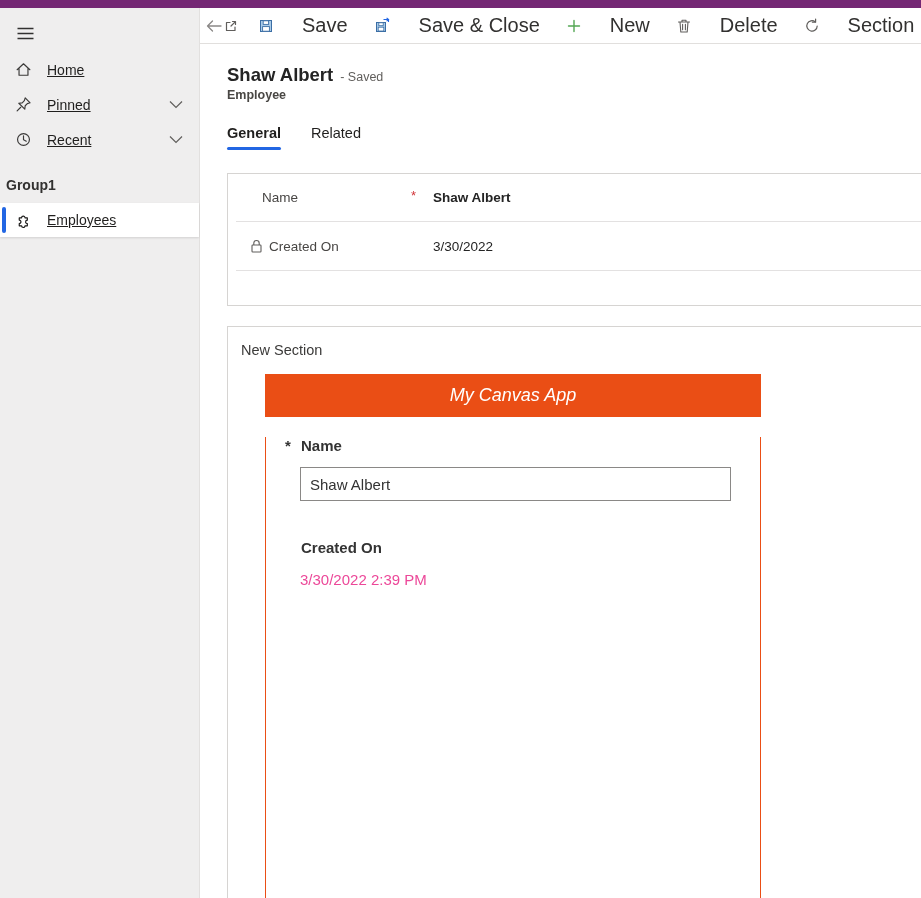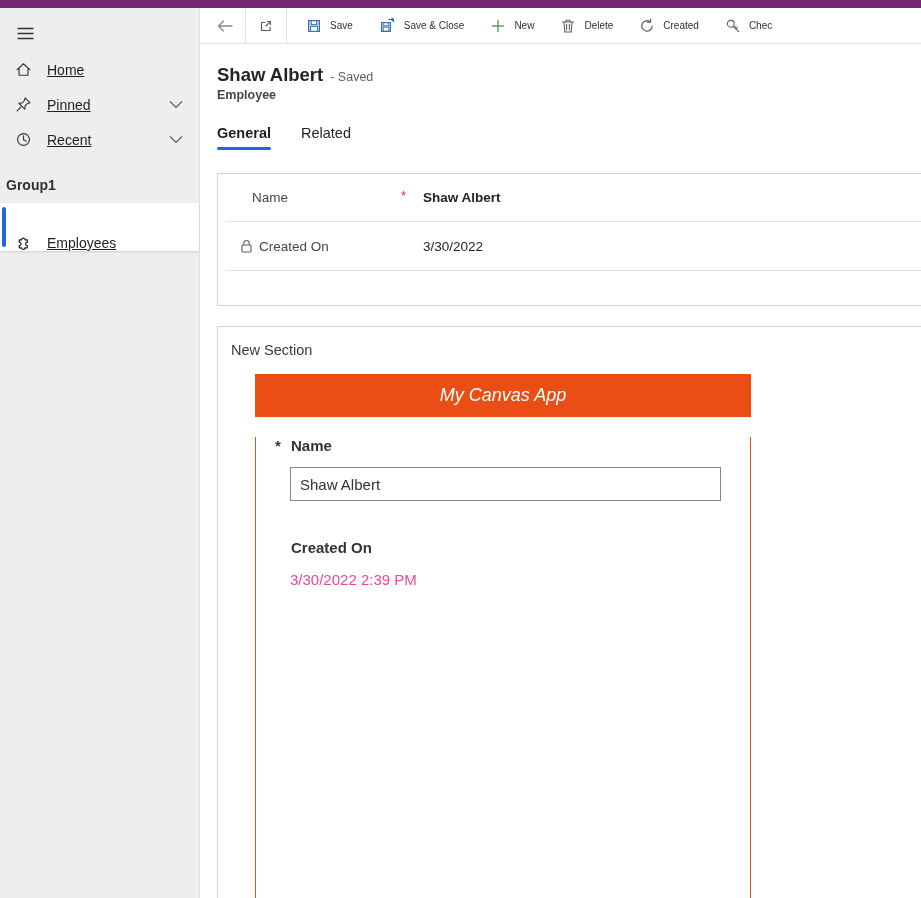--- a/index.html
+++ b/index.html
@@ -21,32 +21,32 @@
   .topbar{position:absolute;top:0;left:0;right:0;height:8px;background:var(--purple);}
   
   .sidebar{position:absolute;top:8px;left:0;bottom:0;width:200px;background:#efeeee;border-right:1px solid #e2e0df;}
   .hamburger{position:absolute;top:10px;left:8px;width:34px;height:30px;background:transparent;border:none;cursor:pointer;display:flex;align-items:center;justify-content:center;}
   .nav-list{position:absolute;top:44px;left:0;right:0;}
   .nav-item{height:35px;display:flex;align-items:center;padding-left:15px;font-size:14px;color:#201f1e;cursor:pointer;position:relative;text-decoration:underline;}
   .nav-item .ic{width:17px;height:17px;flex:0 0 17px;display:flex;align-items:center;}
   .nav-item .lbl{margin-left:15px;flex:1;}
   .nav-item .chev{margin-right:16px;display:flex;align-items:center;}
   .group-label{margin-top:16px;padding-left:6px;height:24px;display:flex;align-items:center;font-size:14px;font-weight:bold;color:#323130;}
-  .nav-item.selected{background:#fff;height:48px;margin-top:6px;box-shadow:0 1px 2px rgba(0,0,0,.12);align-items:flex-end;}
+  .nav-item.selected{background:#fff;height:34px;margin-top:6px;box-shadow:0 1px 2px rgba(0,0,0,.12);}
   .accent-bar{position:absolute;left:2px;top:4px;bottom:4px;width:4px;border-radius:2px;background:var(--blue);}
   
   .main{position:absolute;top:8px;left:200px;right:0;bottom:0;background:#fff;}
   .command-bar{height:36px;border-bottom:1px solid #e1dfdd;display:flex;align-items:center;padding-left:5px;}
   .cmd-divider{width:1px;align-self:stretch;background:#e1dfdd;}
   .icon-btn{width:40px;height:36px;border:none;background:transparent;display:flex;align-items:center;justify-content:center;cursor:pointer;}
-  .cmd-btn{height:36px;border:none;background:transparent;display:flex;align-items:center;padding:0 13px;font-size:10px;font-family:"Liberation Sans",sans-serif;color:#323130;cursor:pointer;white-space:nowrap;}
+  .cmd-btn{height:36px;border:none;background:transparent;display:flex;align-items:center;padding:0 13px;font-size:20px;font-family:"Liberation Sans",sans-serif;color:#323130;cursor:pointer;white-space:nowrap;gap:20px;}
   .cmd-btn .ic{display:flex;align-items:center;margin-right:8px;}
   .cmd-group{display:flex;align-items:center;margin-left:6px;}
   
-  .content{position:absolute;top:36px;left:0;right:0;bottom:0;padding-left:17px;}
+  .content{position:absolute;top:36px;left:0;right:0;bottom:0;padding-left:27px;}
   .rec-header{margin-top:20px;}
   .rec-title{font-size:18.5px;font-weight:bold;color:#242424;line-height:22px;}
   .rec-status{font-size:12.5px;font-weight:normal;color:#605e5c;margin-left:7px;}
   .rec-entity{font-size:12.5px;font-weight:bold;color:#494744;margin-top:0;}
   .tabs{display:flex;gap:30px;margin-top:23px;}
   .tab{font-size:14.5px;color:#201f1e;padding-bottom:9px;position:relative;cursor:pointer;}
   .tab.active{font-weight:bold;}
   .tab.active::after{content:"";position:absolute;left:0;right:0;bottom:0;height:3px;border-radius:2px;background:var(--blue);}
   
   .card{border:1px solid #d6d4d2;background:#fff;margin-right:-14px;}
@@ -193,21 +193,21 @@
         </span>
         <span>Delete</span>
       </button>
       <button class="cmd-btn">
         <span class="ic">
           <svg width="16" height="16" viewBox="0 0 16 16">
               <path d="M13.2 8 A5.2 5.2 0 1 1 11.3 3.9" stroke="#605e5c" stroke-width="1.2" fill="none" stroke-linecap="round"></path>
               <path d="M11.6 1 L11.6 4.2 L8.4 4.2" stroke="#605e5c" stroke-width="1.2" fill="none" stroke-linecap="round" stroke-linejoin="round"></path>
             </svg>
         </span>
-        <span>Created</span>
+        <span>Section</span>
       </button>
       <button class="cmd-btn">
         <span class="ic">
           <svg width="16" height="16" viewBox="0 0 16 16">
               <circle cx="5.8" cy="5.8" r="3.4" stroke="#605e5c" stroke-width="1.1" fill="none"></circle>
               <path d="M8.3 8.3 L13.5 13.5 M11 11 L12.4 9.6 M9.7 9.7 L11 8.4" stroke="#605e5c" stroke-width="1.1" fill="none" stroke-linecap="round"></path>
             </svg>
         </span>
         <span>Chec</span>
       </button>

